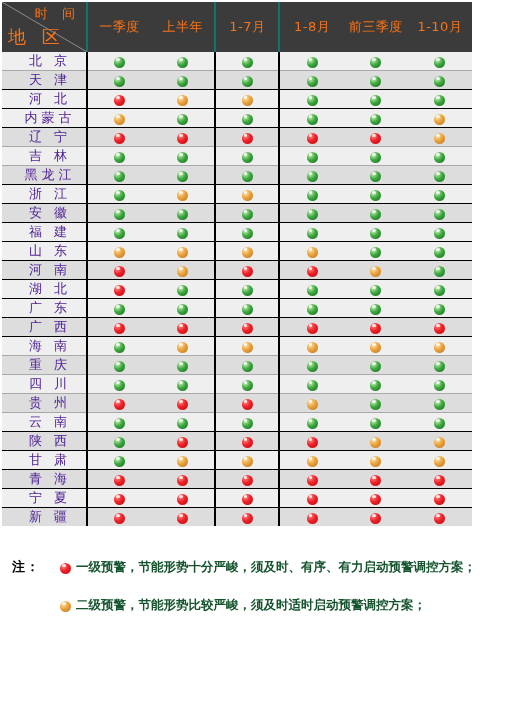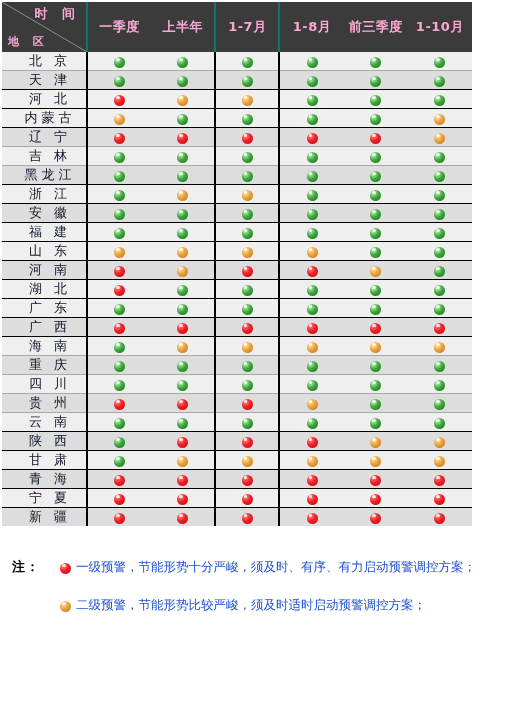--- a/index.html
+++ b/index.html
@@ -17,24 +17,24 @@
     border-collapse: collapse;
     table-layout: fixed;
     width: 470px;
     margin: 2px 0 0 2px;
     border: 0;
   }
 
   
   thead th {
     background: #3b3b3b;
-    color: #f9a8d4;
+    color: #f97316;
     height: 50px;
     font-size: 13px;
-    font-weight: bold;
+    font-weight: normal;
     padding: 0;
     border: 0;
     vertical-align: middle;
     text-align: center;
     letter-spacing: 0.5px;
   }
   th.corner {
     width: 85px;
     position: relative;
     padding: 0;
@@ -43,21 +43,21 @@
     position: relative;
     width: 100%;
     height: 50px;
   }
   th.corner .c-time {
     position: absolute; top: 3px; right: 6px;
     font-size: 13px; letter-spacing: 5px;
   }
   th.corner .c-area {
     position: absolute; bottom: 3px; left: 6px;
-    font-size: 11px; letter-spacing: 5px;
+    font-size: 18px; letter-spacing: 5px;
   }
   th.corner .c-slash {
     position: absolute; inset: 0;
   }
 
   th.grp { border-left: 2px solid #0f766e; }
   th.sub { }
 
   
   tbody td {
@@ -71,21 +71,21 @@
   }
   tbody tr.odd  td { background: #efefef; }
   tbody tr.even td { background: #dddddd; }
 
   td.label {
     width: 85px;
     text-align: center;
     letter-spacing: 4px;
     padding-left: 12px;
     font-size: 13px;
-    color:#0f172a;
+    color:#4c1d95;
     white-space: nowrap;
   }
   td.cell { width: 64px; }
   td.cell.grpstart { border-left: 2px solid #000; }
 
   
   tbody tr td { border-bottom: 1px solid #a9a9a9; }
   tbody tr.thickline td { border-bottom: 1px solid #000; }
   tbody tr.lastrow td { border-bottom: 0; }
 
@@ -126,22 +126,22 @@
     font-weight: bold;
     font-size: 13px;
     color:#000;
     letter-spacing: 1px;
     flex: 0 0 48px;
   }
   .note-spacer { flex: 0 0 48px; }
   .note-dot { flex: 0 0 16px; }
   .note-text {
     font-size: 12.5px;
-    font-weight: normal;
-    color: #1d4ed8;
+    font-weight: bold;
+    color: #14532d;
     letter-spacing: 0px;
     white-space: nowrap;
   }
 </style>
 </head>
 <body>
 
 <div id="root">
 
   <table class="warn-table">

